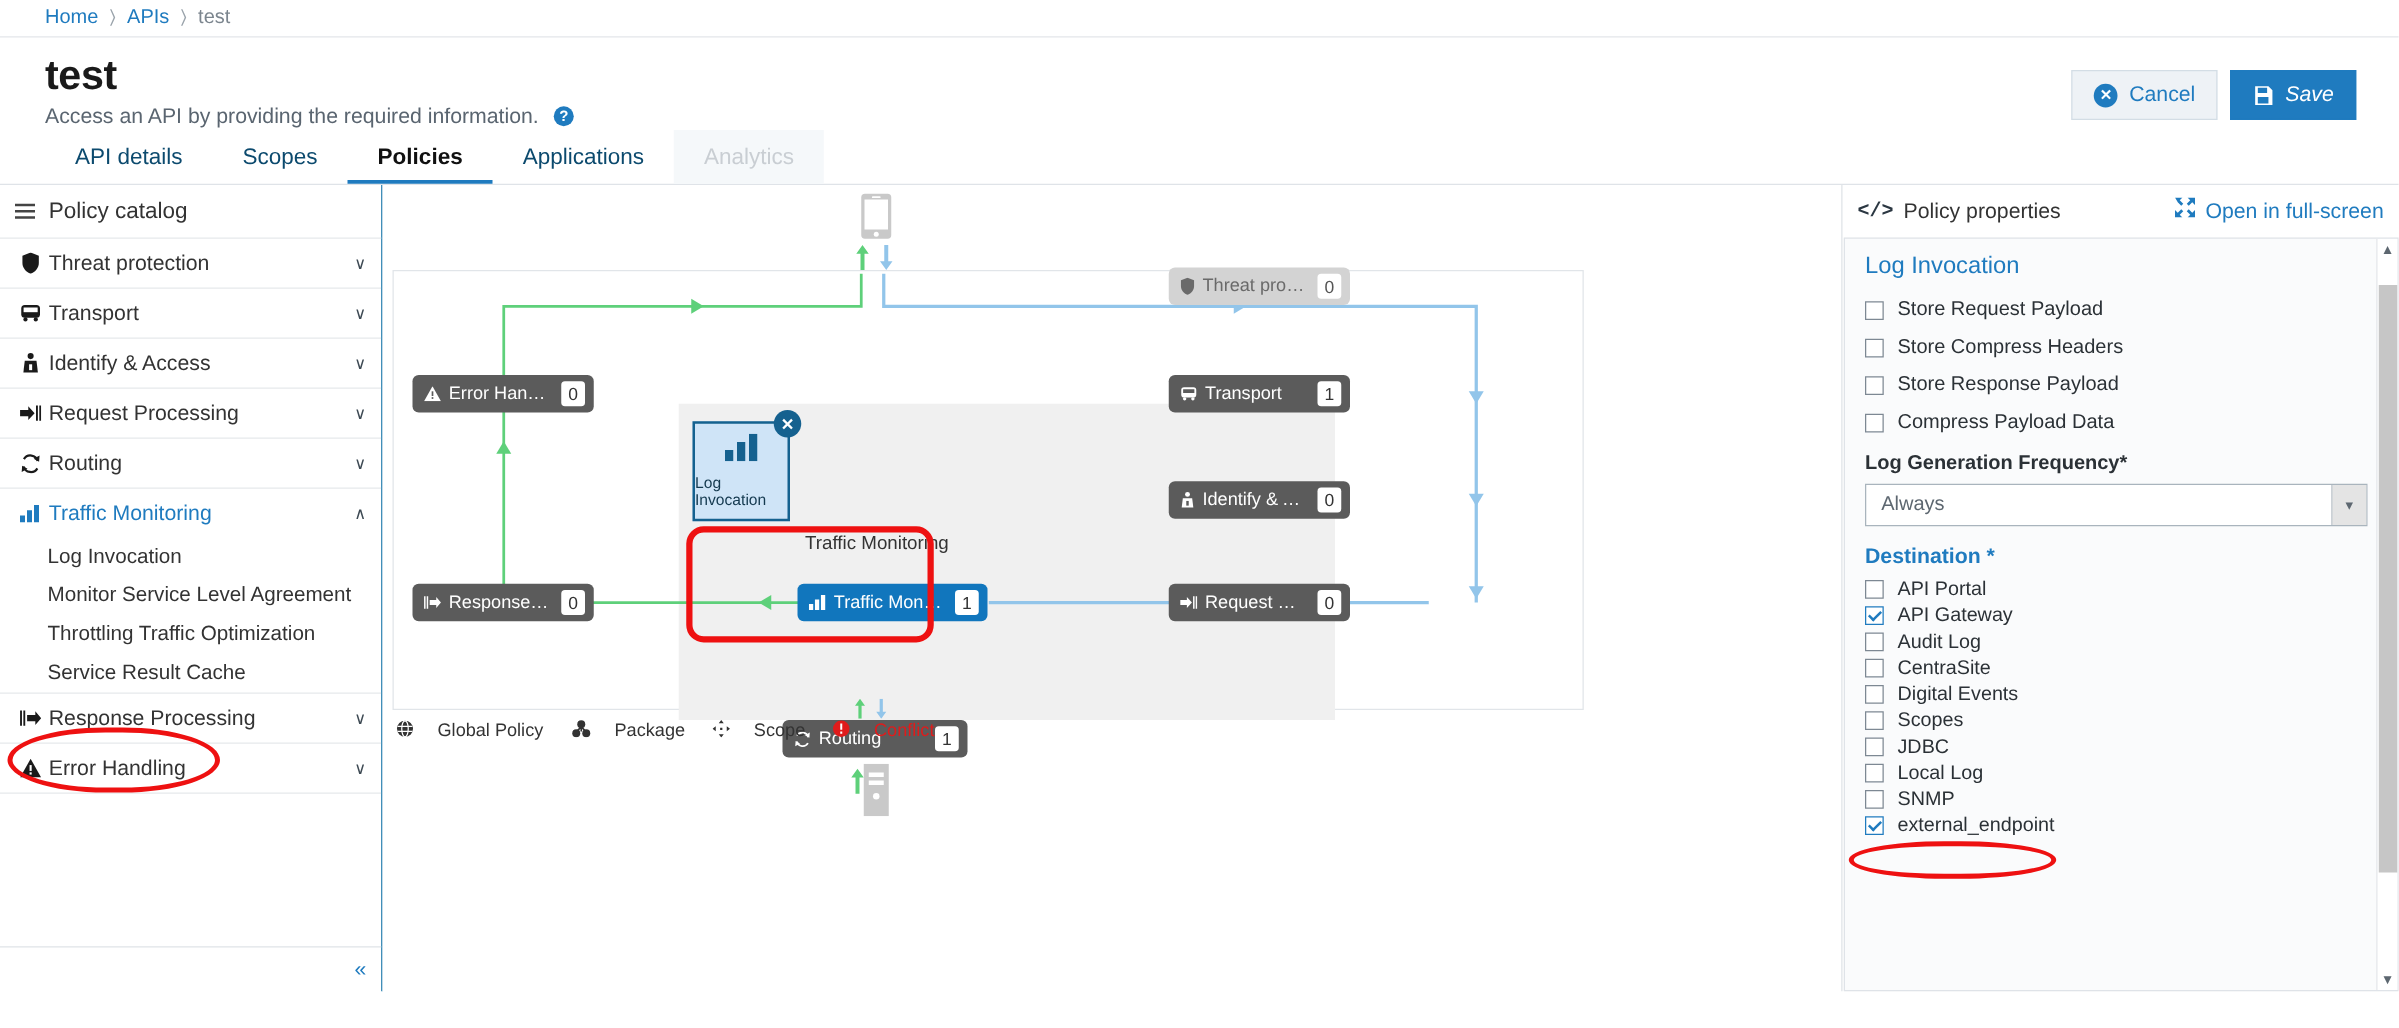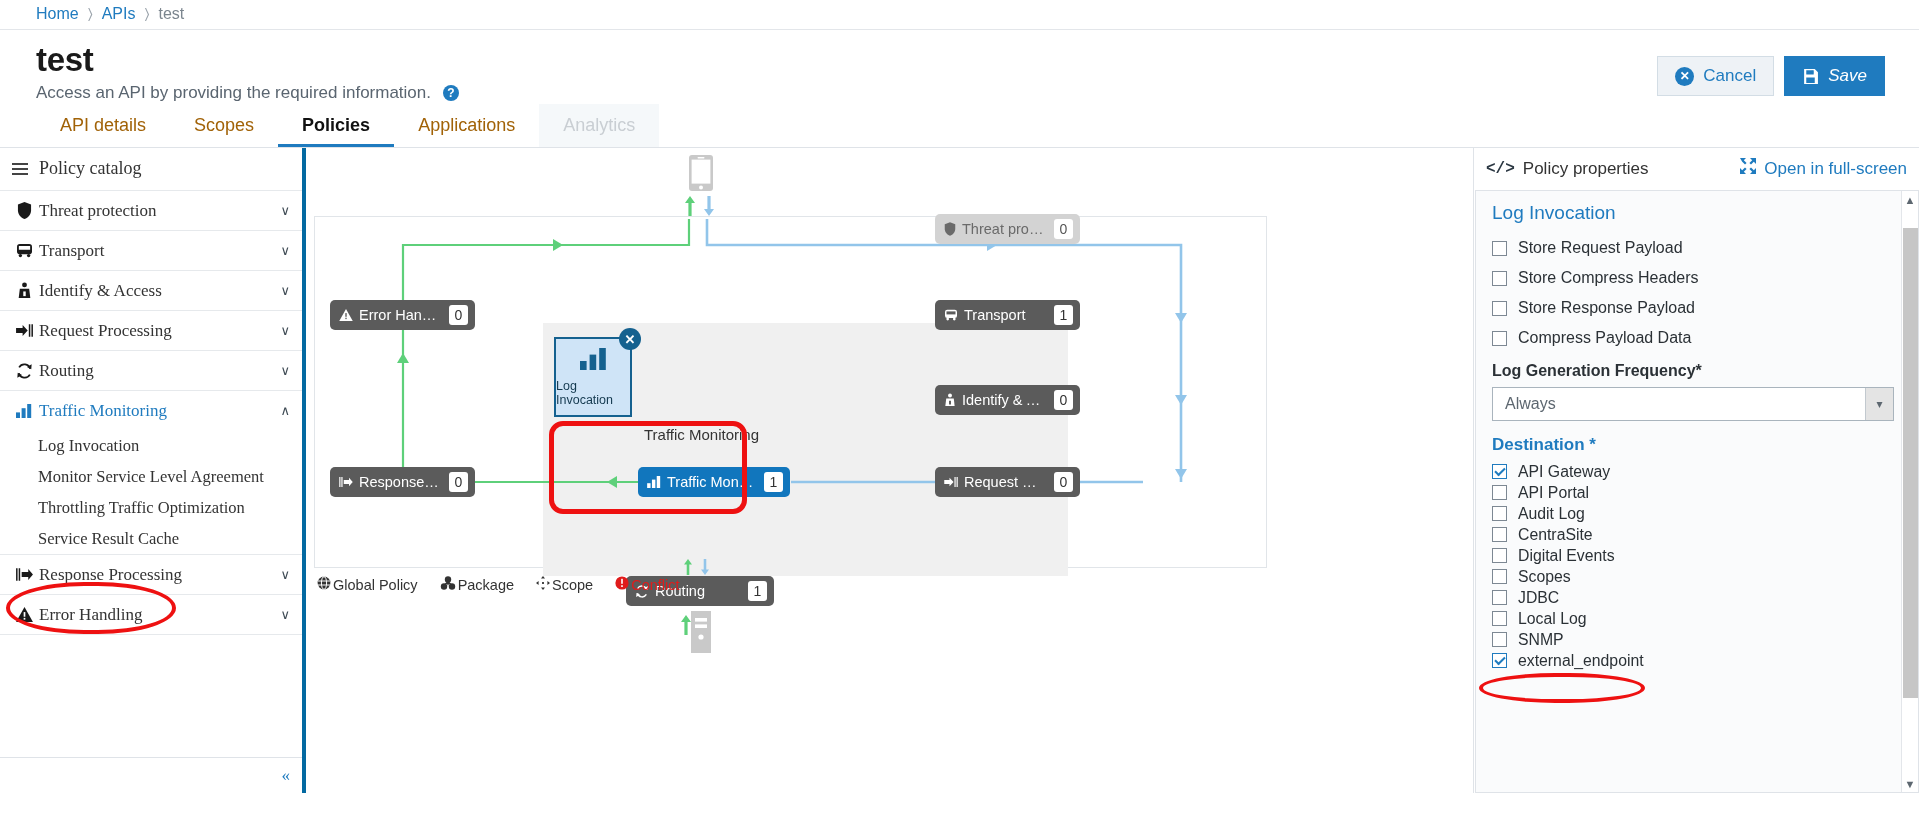--- a/index.html
+++ b/index.html
@@ -82,40 +82,39 @@
     display: flex; align-items: flex-end;
     padding: 0 36px;
     border-bottom: 1px solid #dfe3e8;
     height: 44px;
   }
   .tab {
     padding: 0 24px;
     height: 43px;
     line-height: 43px;
     font-size: 18px;
-    color: #a16207;
+    color: #0c4a6e;
     cursor: pointer;
     border-bottom: 3px solid transparent;
   }
   .tab.active { font-weight: bold; color: #111; border-bottom-color: #1f7bbf; }
   .tab.disabled { color: #c9ced3; background: #f5f8fa; cursor: default; }
 
   
   .main {
     display: flex;
     height: 645px;
   }
 
   
   .catalog {
     width: 306px;
-    border-right: 4px solid #0369a1;
+    border-right: 1px solid #0369a1;
     display: flex; flex-direction: column;
     position: relative;
-    font-family: Liberation Serif, serif;
   }
   .catalog-head {
     display: flex; align-items: center; gap: 11px;
     padding: 10px 12px 11px 12px;
     font-size: 18px; color: #333;
     border-bottom: 1px solid #e6e9ec;
   }
   .hamburger { display: flex; flex-direction: column; gap: 3px; }
   .hamburger i { display: block; width: 16px; height: 2px; background: #444; }
 
@@ -237,21 +236,21 @@
     white-space: nowrap;
   }
 
   .legend {
     position: absolute;
     left: 8px; top: 428px;
     display: flex; align-items: center; gap: 22px;
     font-size: 14.5px;
     padding-left: 3px;
   }
-  .legend .lg { display: inline-flex; align-items: center; gap: 2px; color: #333; }
+  .legend .lg { display: inline-flex; align-items: center; gap: 19px; color: #333; }
   .legend .lg.conflict { color: #e01b1b; }
 
   .apply-btn {
     position: absolute;
     right: 18px; bottom: 8px;
     display: inline-flex; align-items: center; gap: 9px;
     background: #eef2f6; border: 1px solid #d3dde5;
     color: #1f7bbf; font-size: 16.5px;
     padding: 8px 16px; cursor: pointer;
   }
@@ -773,26 +772,26 @@
 
       <div class="field-label">Log Generation Frequency*</div>
       <div class="select-wrap">
         <span class="select-val">Always</span>
         <span class="select-btn">▾</span>
       </div>
 
       <div class="section-title">Destination *</div>
 
       <div class="cb-row tight">
+        <span class="cbox"></span>
+        <span>API Portal</span>
+      </div>
+      <div class="cb-row tight">
         <span class="cbox on"></span>
         <span>API Gateway</span>
-      </div>
-      <div class="cb-row tight">
-        <span class="cbox"></span>
-        <span>API Portal</span>
       </div>
       <div class="cb-row tight">
         <span class="cbox"></span>
         <span>Audit Log</span>
       </div>
       <div class="cb-row tight">
         <span class="cbox"></span>
         <span>CentraSite</span>
       </div>
       <div class="cb-row tight">

